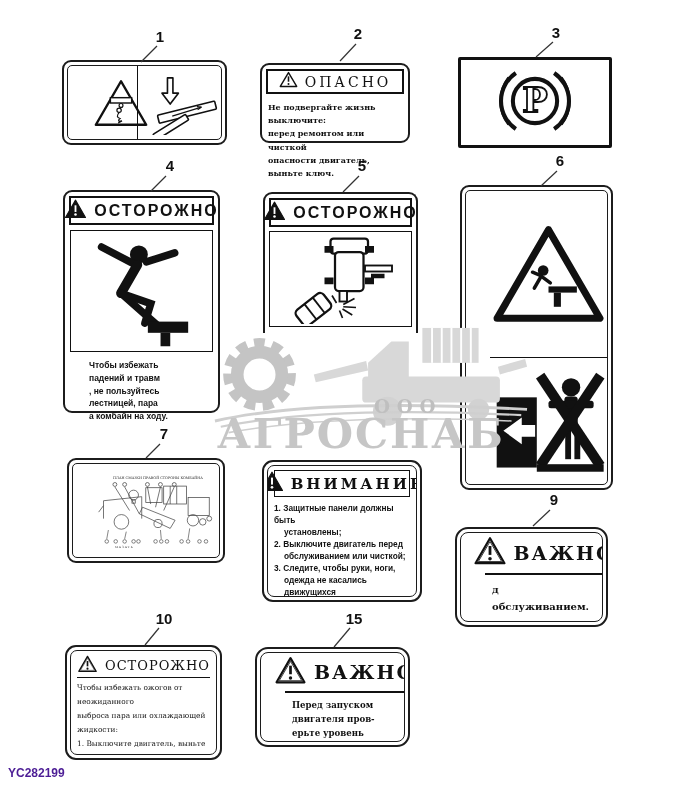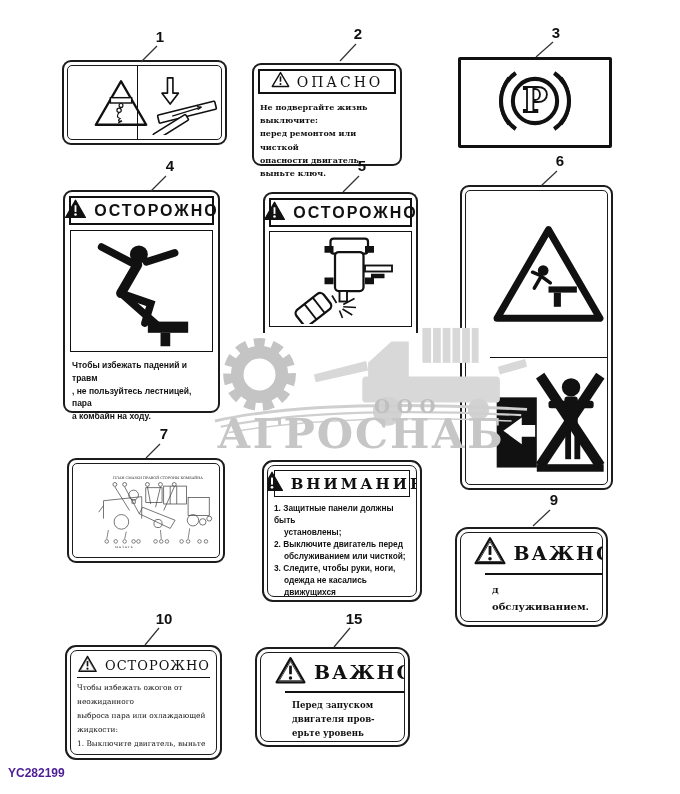--- a/index.html
+++ b/index.html
@@ -86,21 +86,21 @@
             <path d="M96 67 l-8 -3 m8 3 l-8 3" stroke="#111" stroke-width="2" fill="none"></path>
           </g>
           <g transform="rotate(-32 45 92)">
             <rect x="2" y="86" width="70" height="12" rx="2" fill="#fff" stroke="#111" stroke-width="3"></rect>
           </g>
         </svg>
       </div>
     </div>
   </div>
 
-  <div class="lbl" style="left:252px;top:63px;width:150px;height:103px">
+  <div class="lbl" style="left:260px;top:63px;width:150px;height:80px">
     <div class="hdr hdr-box" style="height:25px">
       <span>
         <svg width="19" height="17" viewBox="0 0 60 54">
           <path d="M30 5 L56 49 L4 49 Z" fill="none" stroke="#111" stroke-width="4.5" stroke-linejoin="round"></path>
           <rect x="27.5" y="17" width="5" height="17" fill="#111"></rect>
             <circle cx="30" cy="41" r="3.2" fill="#111"></circle>
         </svg>
       </span>
       <span class="hdr-serif" style="font-size:14px">ОПАСНО</span>
     </div>
@@ -140,21 +140,21 @@
         <circle cx="64" cy="26" r="12" fill="#111"></circle>
         <path d="M56 38 L14 16" stroke="#111" stroke-width="10" stroke-linecap="round"></path>
         <path d="M74 36 L112 24" stroke="#111" stroke-width="10" stroke-linecap="round"></path>
         <path d="M62 40 L40 78" stroke="#111" stroke-width="13" stroke-linecap="round"></path>
         <path d="M40 78 L80 92 L72 118" stroke="#111" stroke-width="10" stroke-linecap="round" fill="none"></path>
         <path d="M40 78 L90 122" stroke="#111" stroke-width="10" stroke-linecap="round"></path>
         <rect x="76" y="116" width="54" height="15" fill="#111"></rect>
         <rect x="93" y="131" width="13" height="18" fill="#111"></rect>
       </svg>
     </div>
-    <div class="sansb" style="font-size:8.5px;line-height:1.5;padding:2px 7px">
+    <div class="sansb" style="font-size:8.5px;line-height:1.5;padding:2px 24px">
       <div>Чтобы избежать падений и травм</div>
       <div>, не пользуйтесь лестницей, пара</div>
       <div>а комбайн на ходу.</div>
     </div>
   </div>
 
   <div class="abs" style="left:263px;top:192px;width:155px;height:141px;border:2px solid #1c1c1c;border-bottom:none;
        border-radius:9px 9px 0 0;background:#fff;z-index:2;padding:0 3px">
     <div class="hdr hdr-box" style="height:29px;margin:4px 1px">
       <span>

